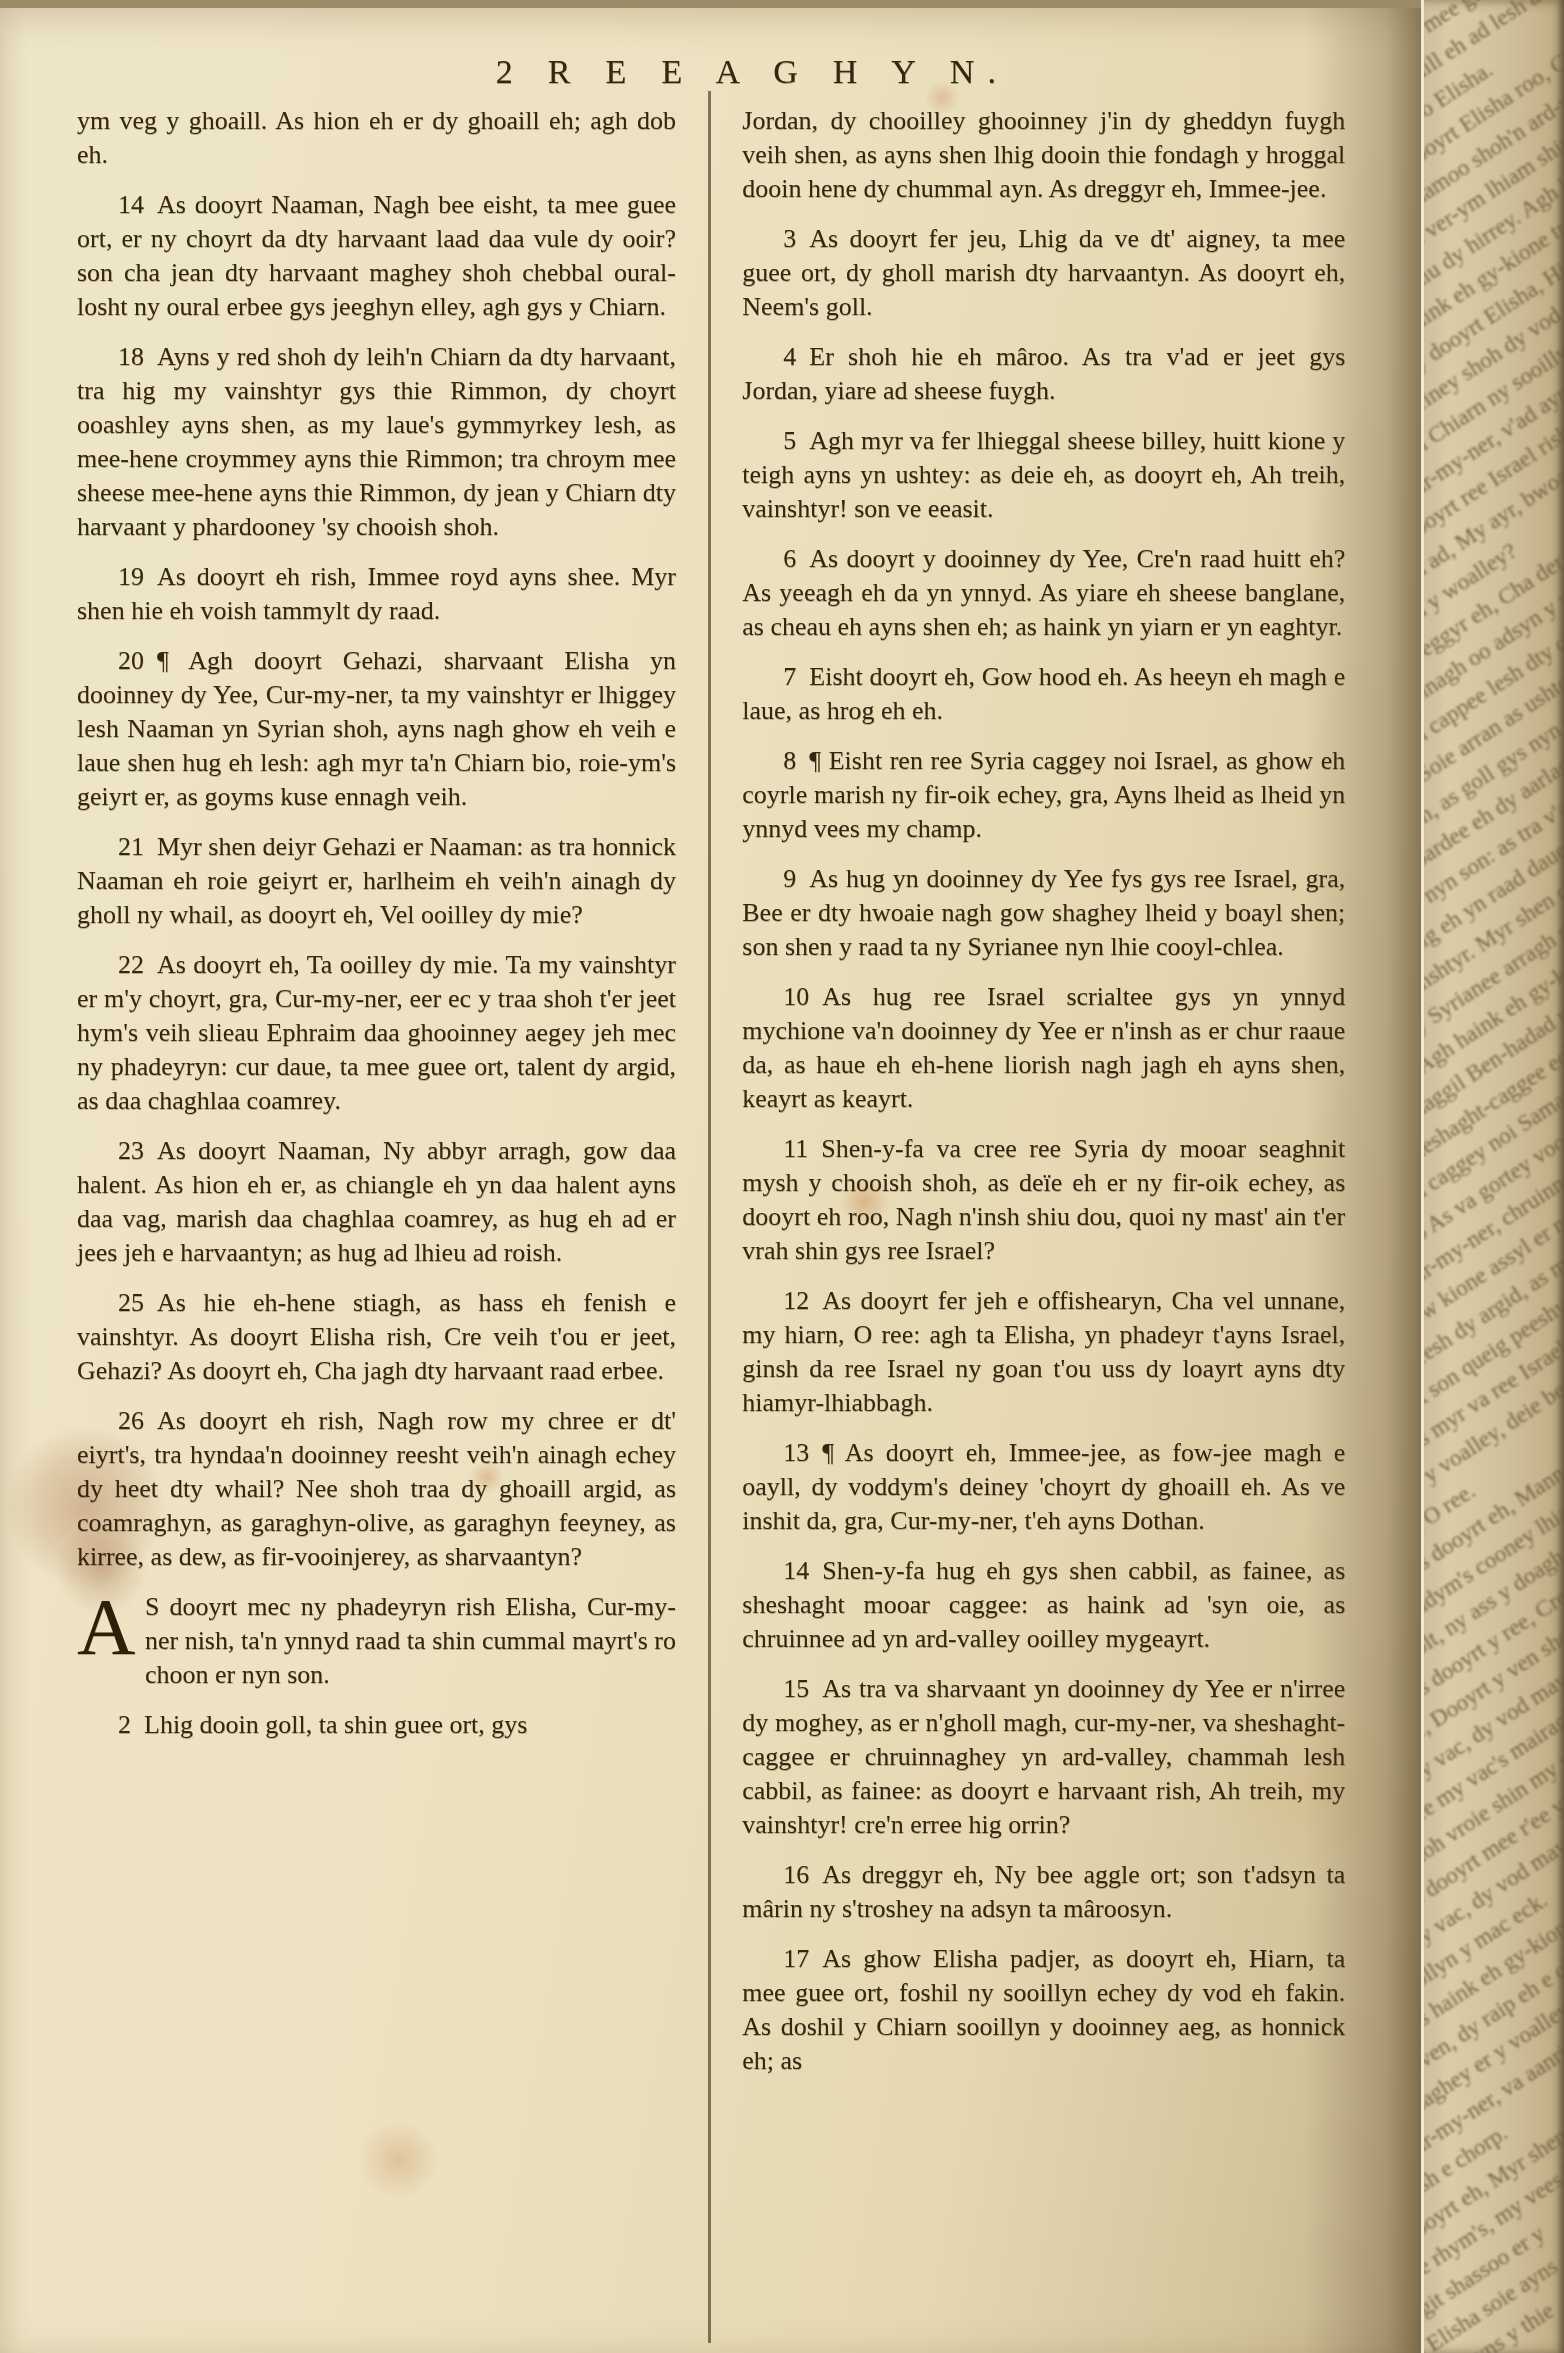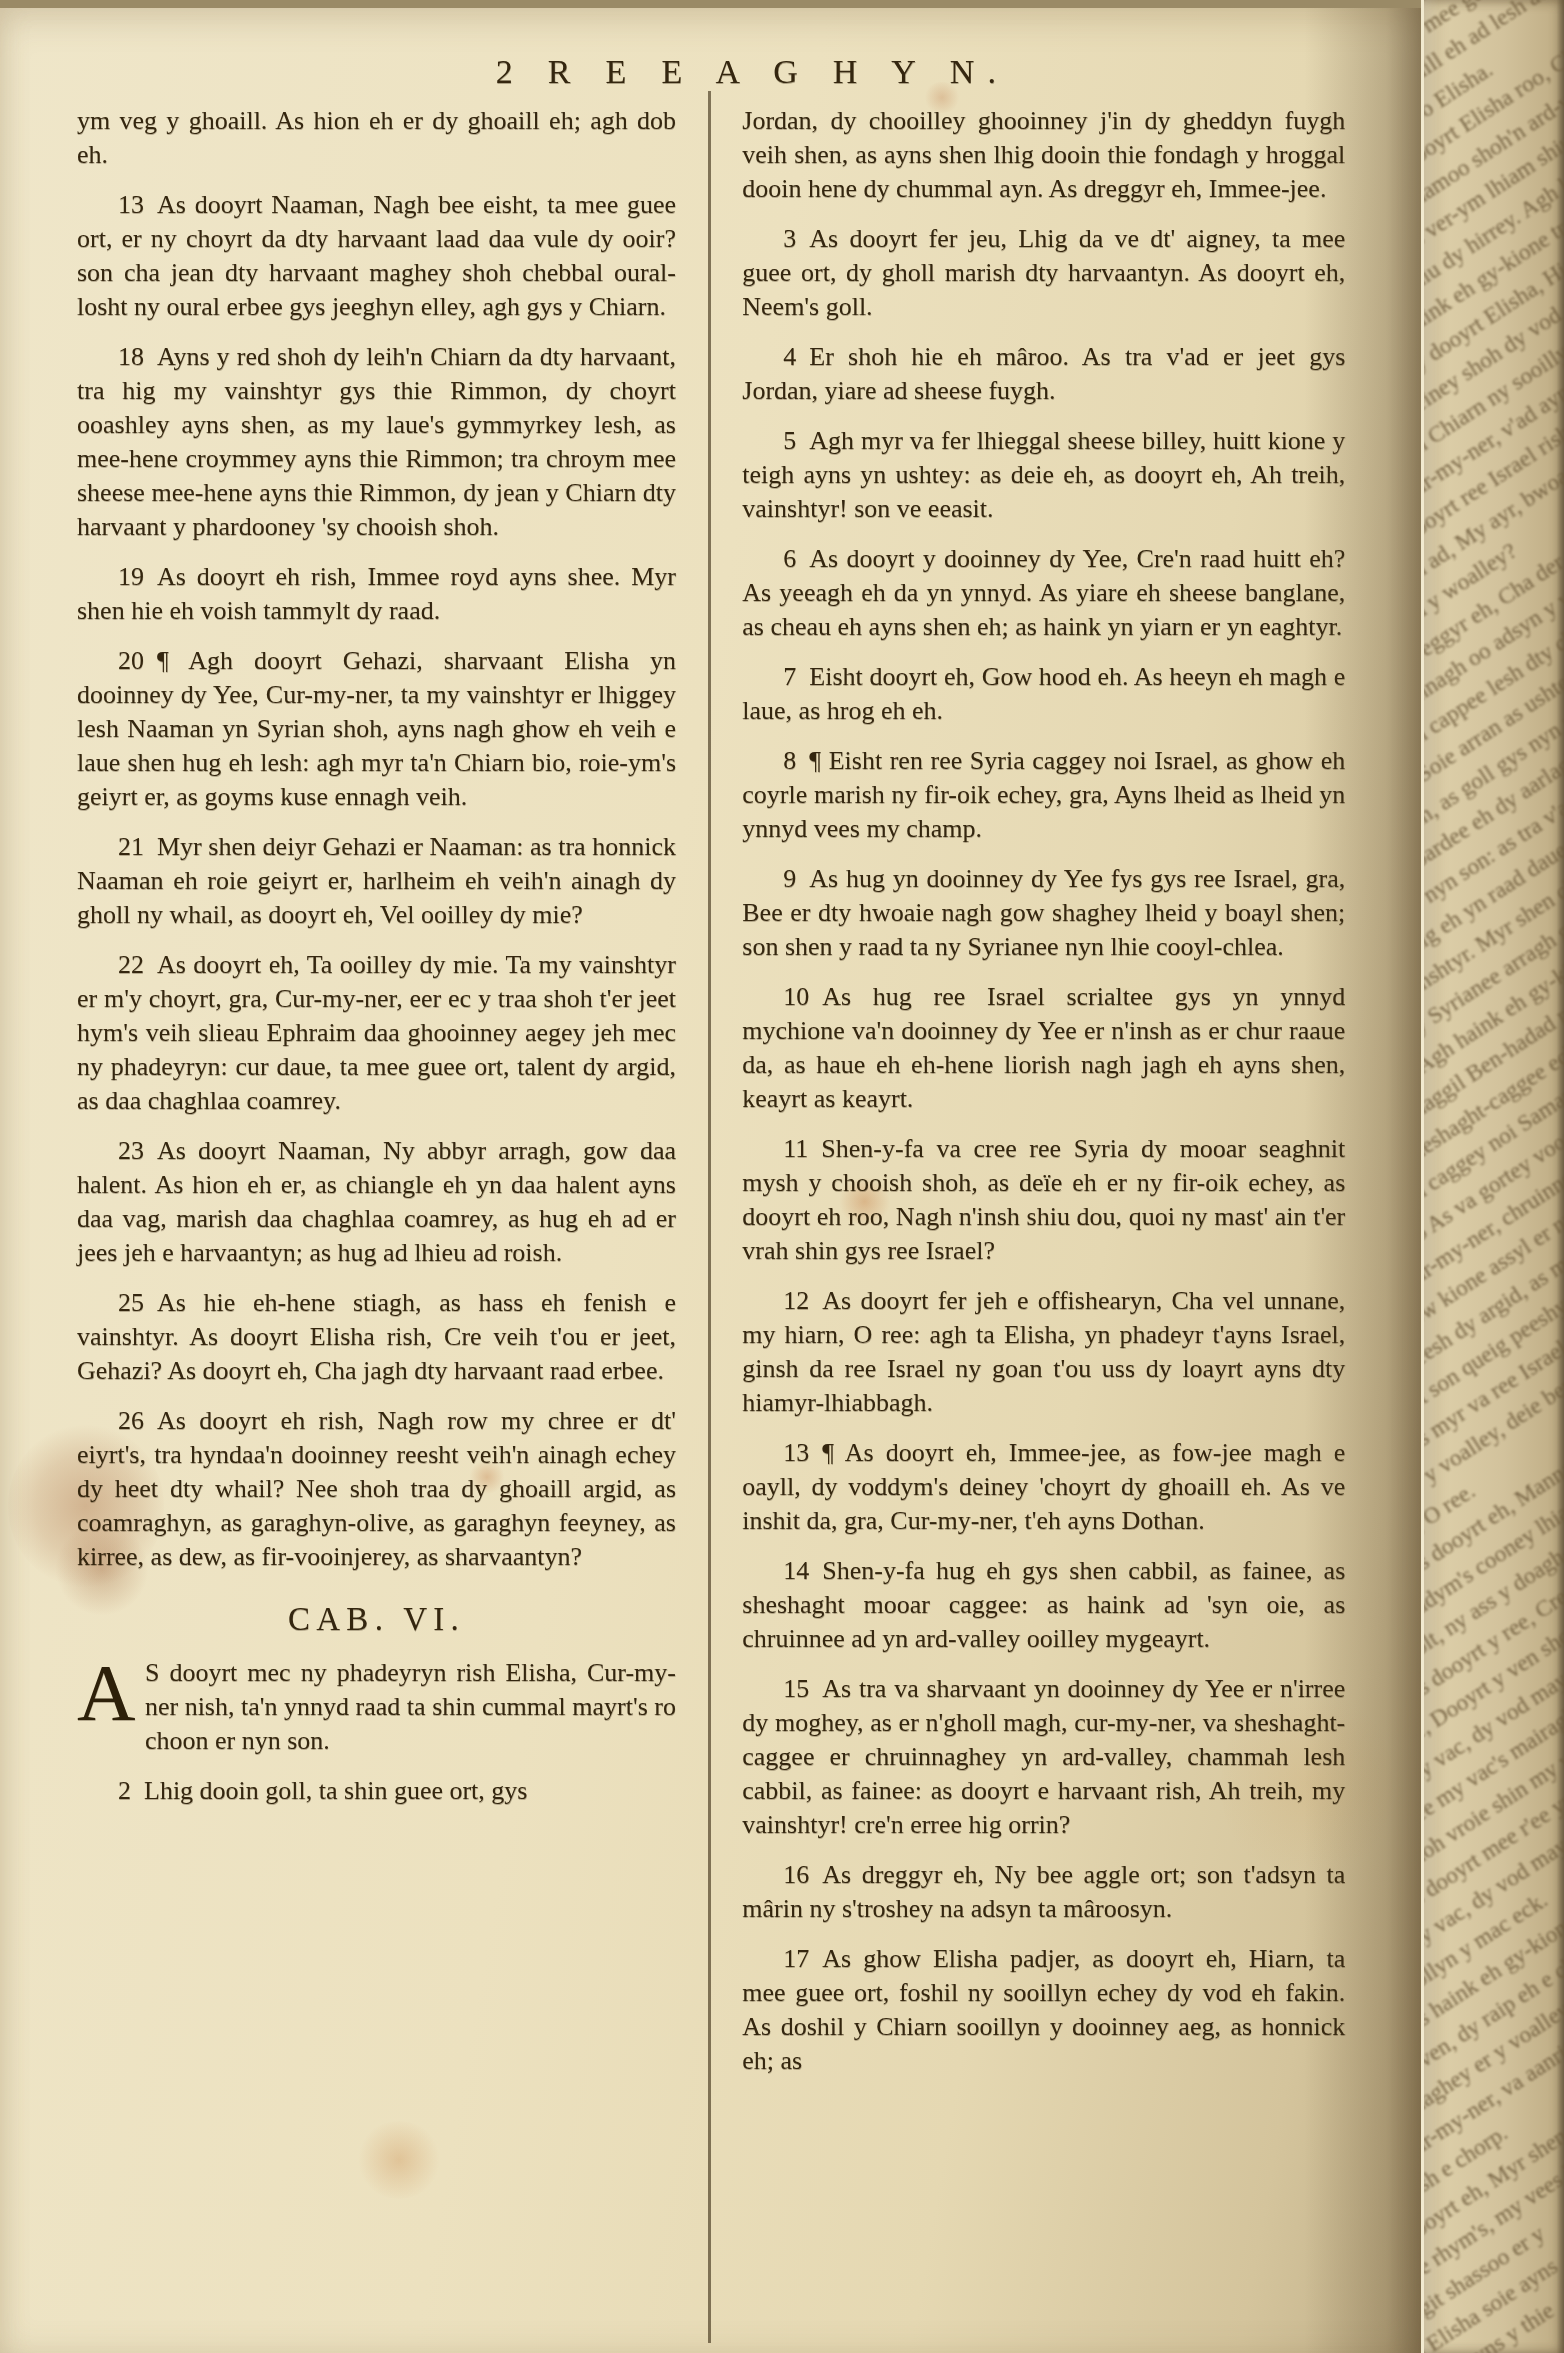--- a/index.html
+++ b/index.html
@@ -86,31 +86,30 @@
     <div class="stain s5"></div>
     <div class="stain s6"></div>
     <div class="stain s7"></div>
 
     <div class="header">2 R E E A G H Y N.</div>
 
     <div class="columns">
       <div class="col left">
         <div id="left-verses">
             <p class="cont">ym veg y ghoaill.  As hion eh er dy ghoaill eh; agh dob eh.</p>
-            <p class="verse">13 As dooyrt Naaman, Nagh bee eisht, ta mee guee ort, er ny choyrt da dty harvaant laad daa vule dy ooir? son cha jean dty harvaant maghey shoh chebbal oural-losht ny oural erbee gys jeeghyn elley, agh gys y Chiarn.</p>
+            <p class="verse">14 As dooyrt Naaman, Nagh bee eisht, ta mee guee ort, er ny choyrt da dty harvaant laad daa vule dy ooir? son cha jean dty harvaant maghey shoh chebbal oural-losht ny oural erbee gys jeeghyn elley, agh gys y Chiarn.</p>
             <p class="verse">18 Ayns y red shoh dy leih'n Chiarn da dty harvaant, tra hig my vainshtyr gys thie Rimmon, dy choyrt ooashley ayns shen, as my laue's gymmyrkey lesh, as mee-hene croymmey ayns thie Rimmon; tra chroym mee sheese mee-hene ayns thie Rimmon, dy jean y Chiarn dty harvaant y phardooney 'sy chooish shoh.</p>
             <p class="verse">19 As dooyrt eh rish, Immee royd ayns shee.  Myr shen hie eh voish tammylt dy raad.</p>
             <p class="verse">20 ¶ Agh dooyrt Gehazi, sharvaant Elisha yn dooinney dy Yee, Cur-my-ner, ta my vainshtyr er lhiggey lesh Naaman yn Syrian shoh, ayns nagh ghow eh veih e laue shen hug eh lesh: agh myr ta'n Chiarn bio, roie-ym's geiyrt er, as goyms kuse ennagh veih.</p>
             <p class="verse">21 Myr shen deiyr Gehazi er Naaman: as tra honnick Naaman eh roie geiyrt er, harlheim eh veih'n ainagh dy gholl ny whail, as dooyrt eh, Vel ooilley dy mie?</p>
             <p class="verse">22 As dooyrt eh, Ta ooilley dy mie.  Ta my vainshtyr er m'y choyrt, gra, Cur-my-ner, eer ec y traa shoh t'er jeet hym's veih slieau Ephraim daa ghooinney aegey jeh mec ny phadeyryn: cur daue, ta mee guee ort, talent dy argid, as daa chaghlaa coamrey.</p>
             <p class="verse">23 As dooyrt Naaman, Ny abbyr arragh, gow daa halent.  As hion eh er, as chiangle eh yn daa halent ayns daa vag, marish daa chaghlaa coamrey, as hug eh ad er jees jeh e harvaantyn; as hug ad lhieu ad roish.</p>
             <p class="verse">25 As hie eh-hene stiagh, as hass eh fenish e vainshtyr.  As dooyrt Elisha rish, Cre veih t'ou er jeet, Gehazi?  As dooyrt eh, Cha jagh dty harvaant raad erbee.</p>
             <p class="verse">26 As dooyrt eh rish, Nagh row my chree er dt' eiyrt's, tra hyndaa'n dooinney reesht veih'n ainagh echey dy heet dty whail? Nee shoh traa dy ghoaill argid, as coamraghyn, as garaghyn-olive, as garaghyn feeyney, as kirree, as dew, as fir-vooinjerey, as sharvaantyn?</p>
           </div>
-        <div class="cab">CAB. VI.</div>
         <div id="chapter-verses">
             <p class="cont"><span class="dropcap">A</span>S dooyrt mec ny phadeyryn rish Elisha, Cur-my-ner nish, ta'n ynnyd raad ta shin cummal mayrt's ro choon er nyn son.</p>
             <p class="verse">2 Lhig dooin goll, ta shin guee ort, gys</p>
           </div>
       </div>
       <div class="divider"></div>
       <div class="col right">
         <div id="right-verses">
             <p class="cont">Jordan, dy chooilley ghooinney j'in dy gheddyn fuygh veih shen, as ayns shen lhig dooin thie fondagh y hroggal dooin hene dy chummal ayn.  As dreggyr eh, Immee-jee.</p>
             <p class="verse">3 As dooyrt fer jeu, Lhig da ve dt' aigney, ta mee guee ort, dy gholl marish dty harvaantyn.  As dooyrt eh, Neem's goll.</p>

